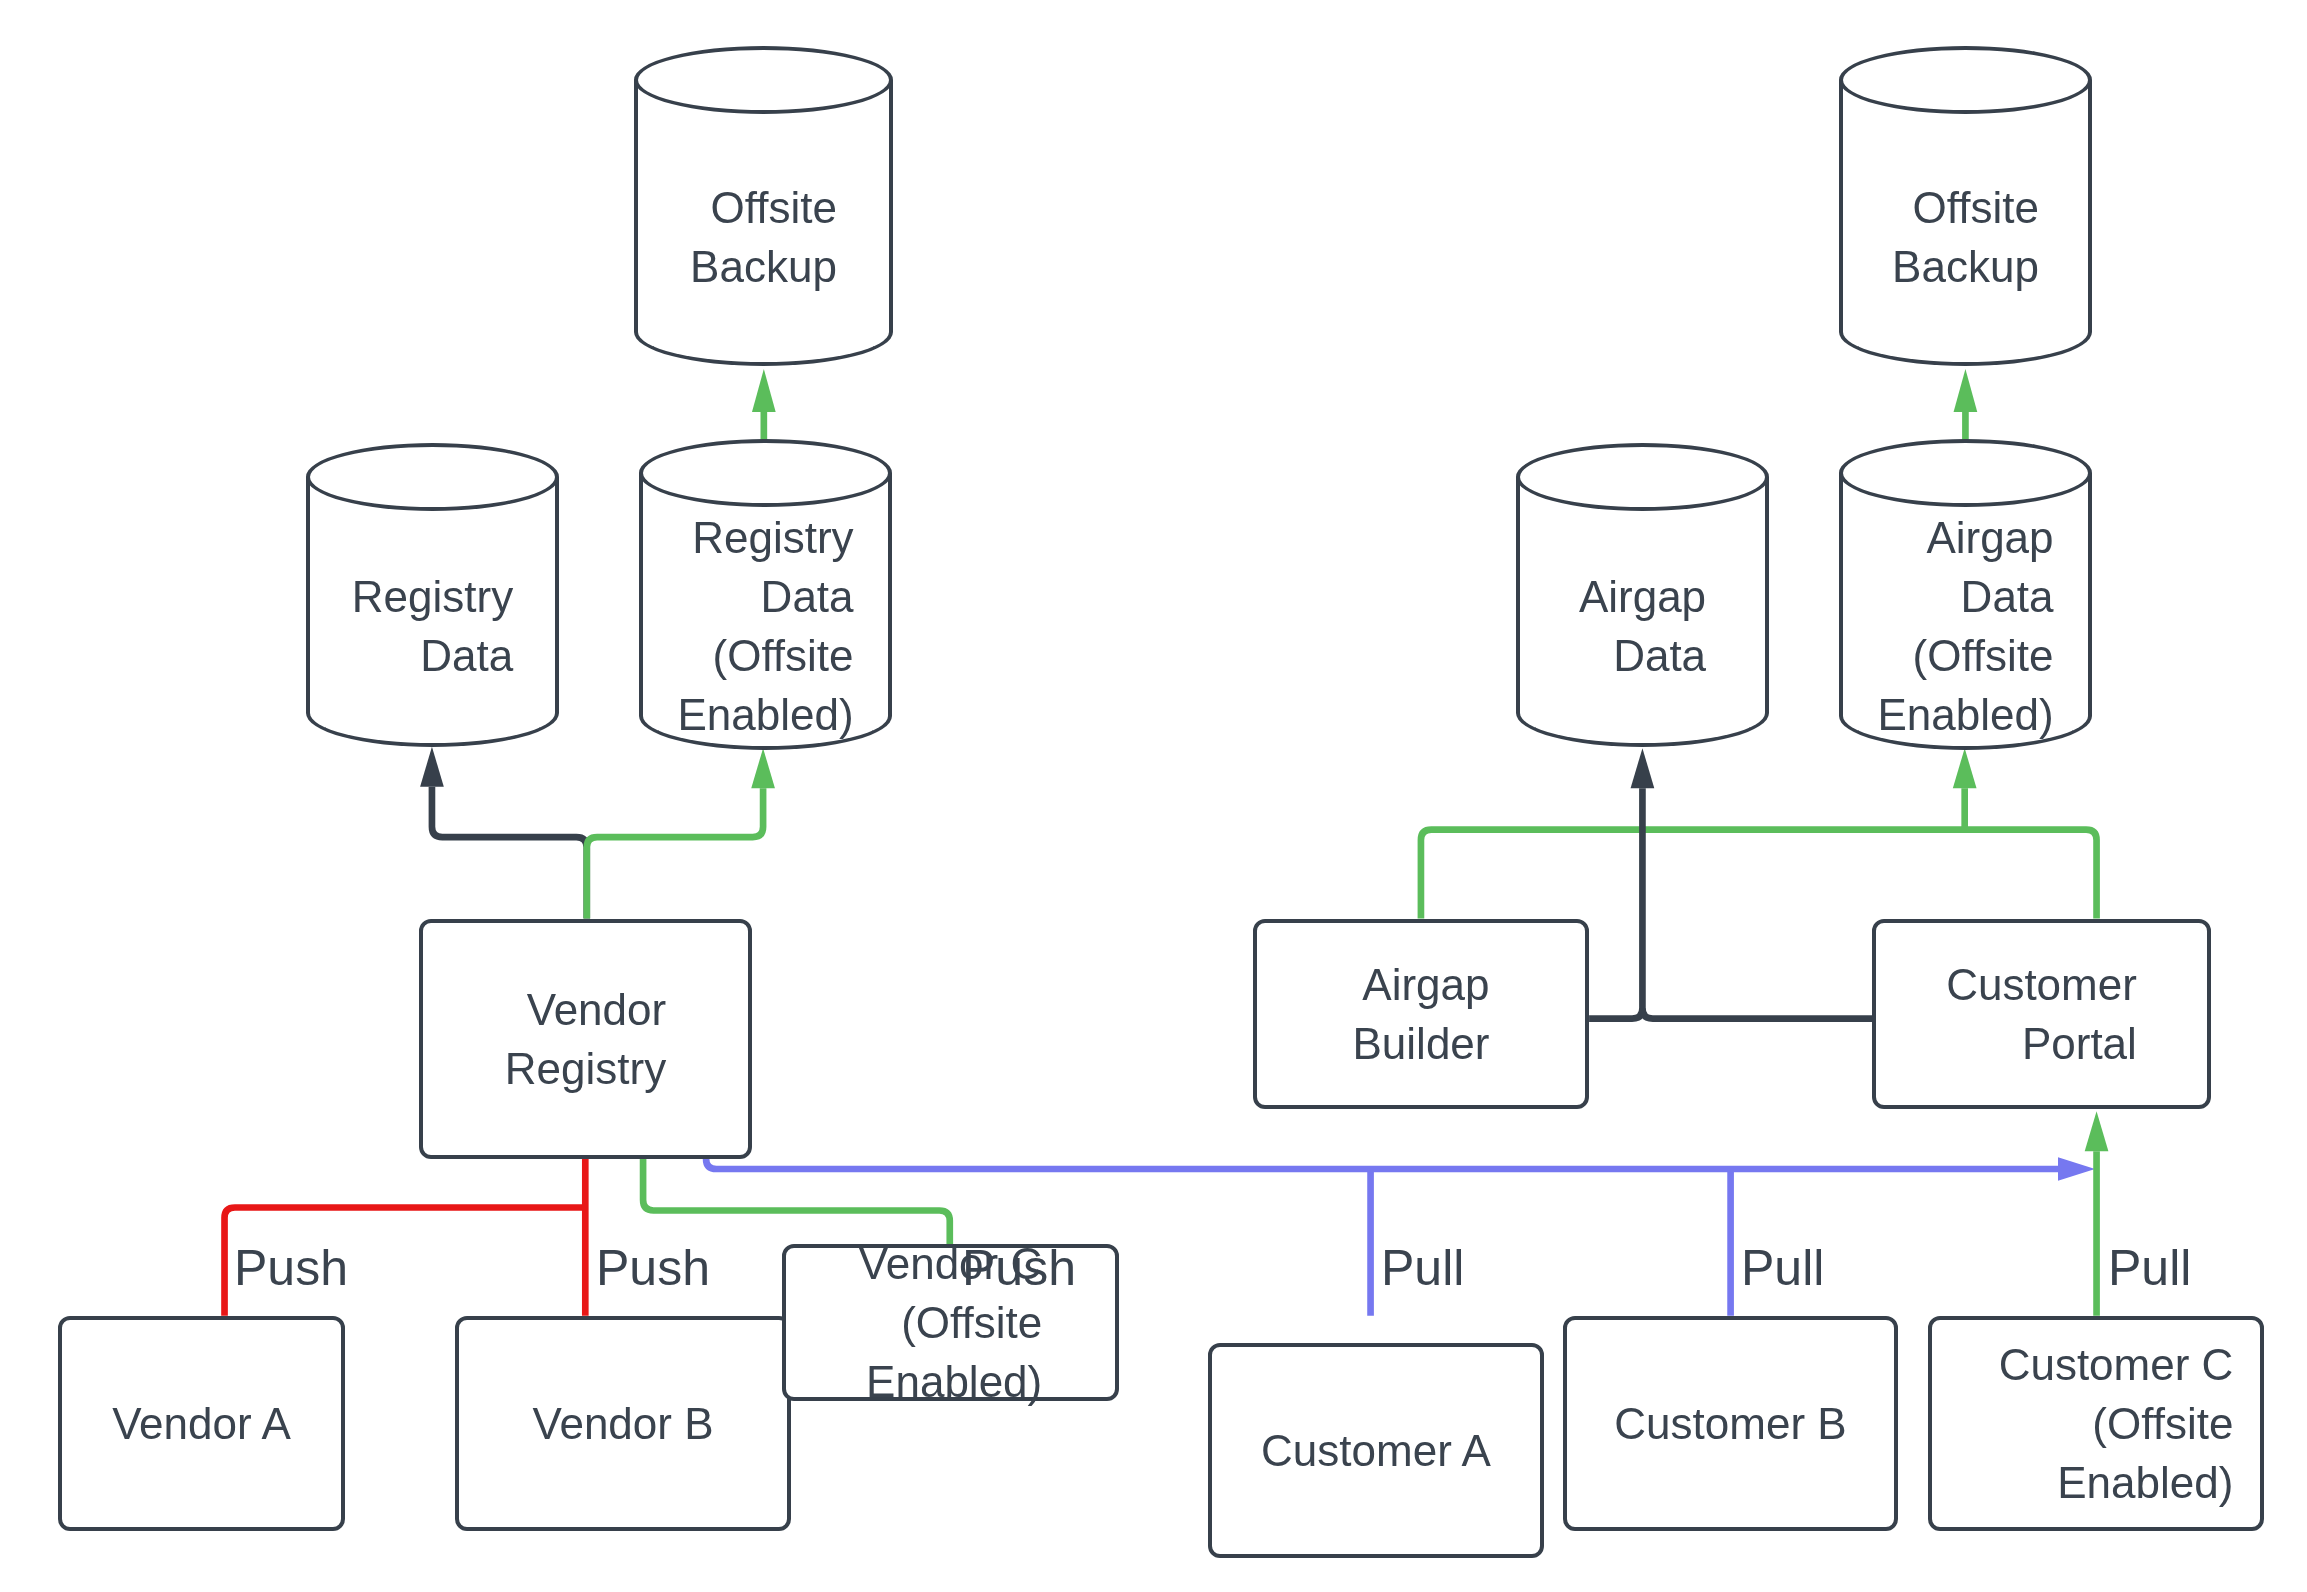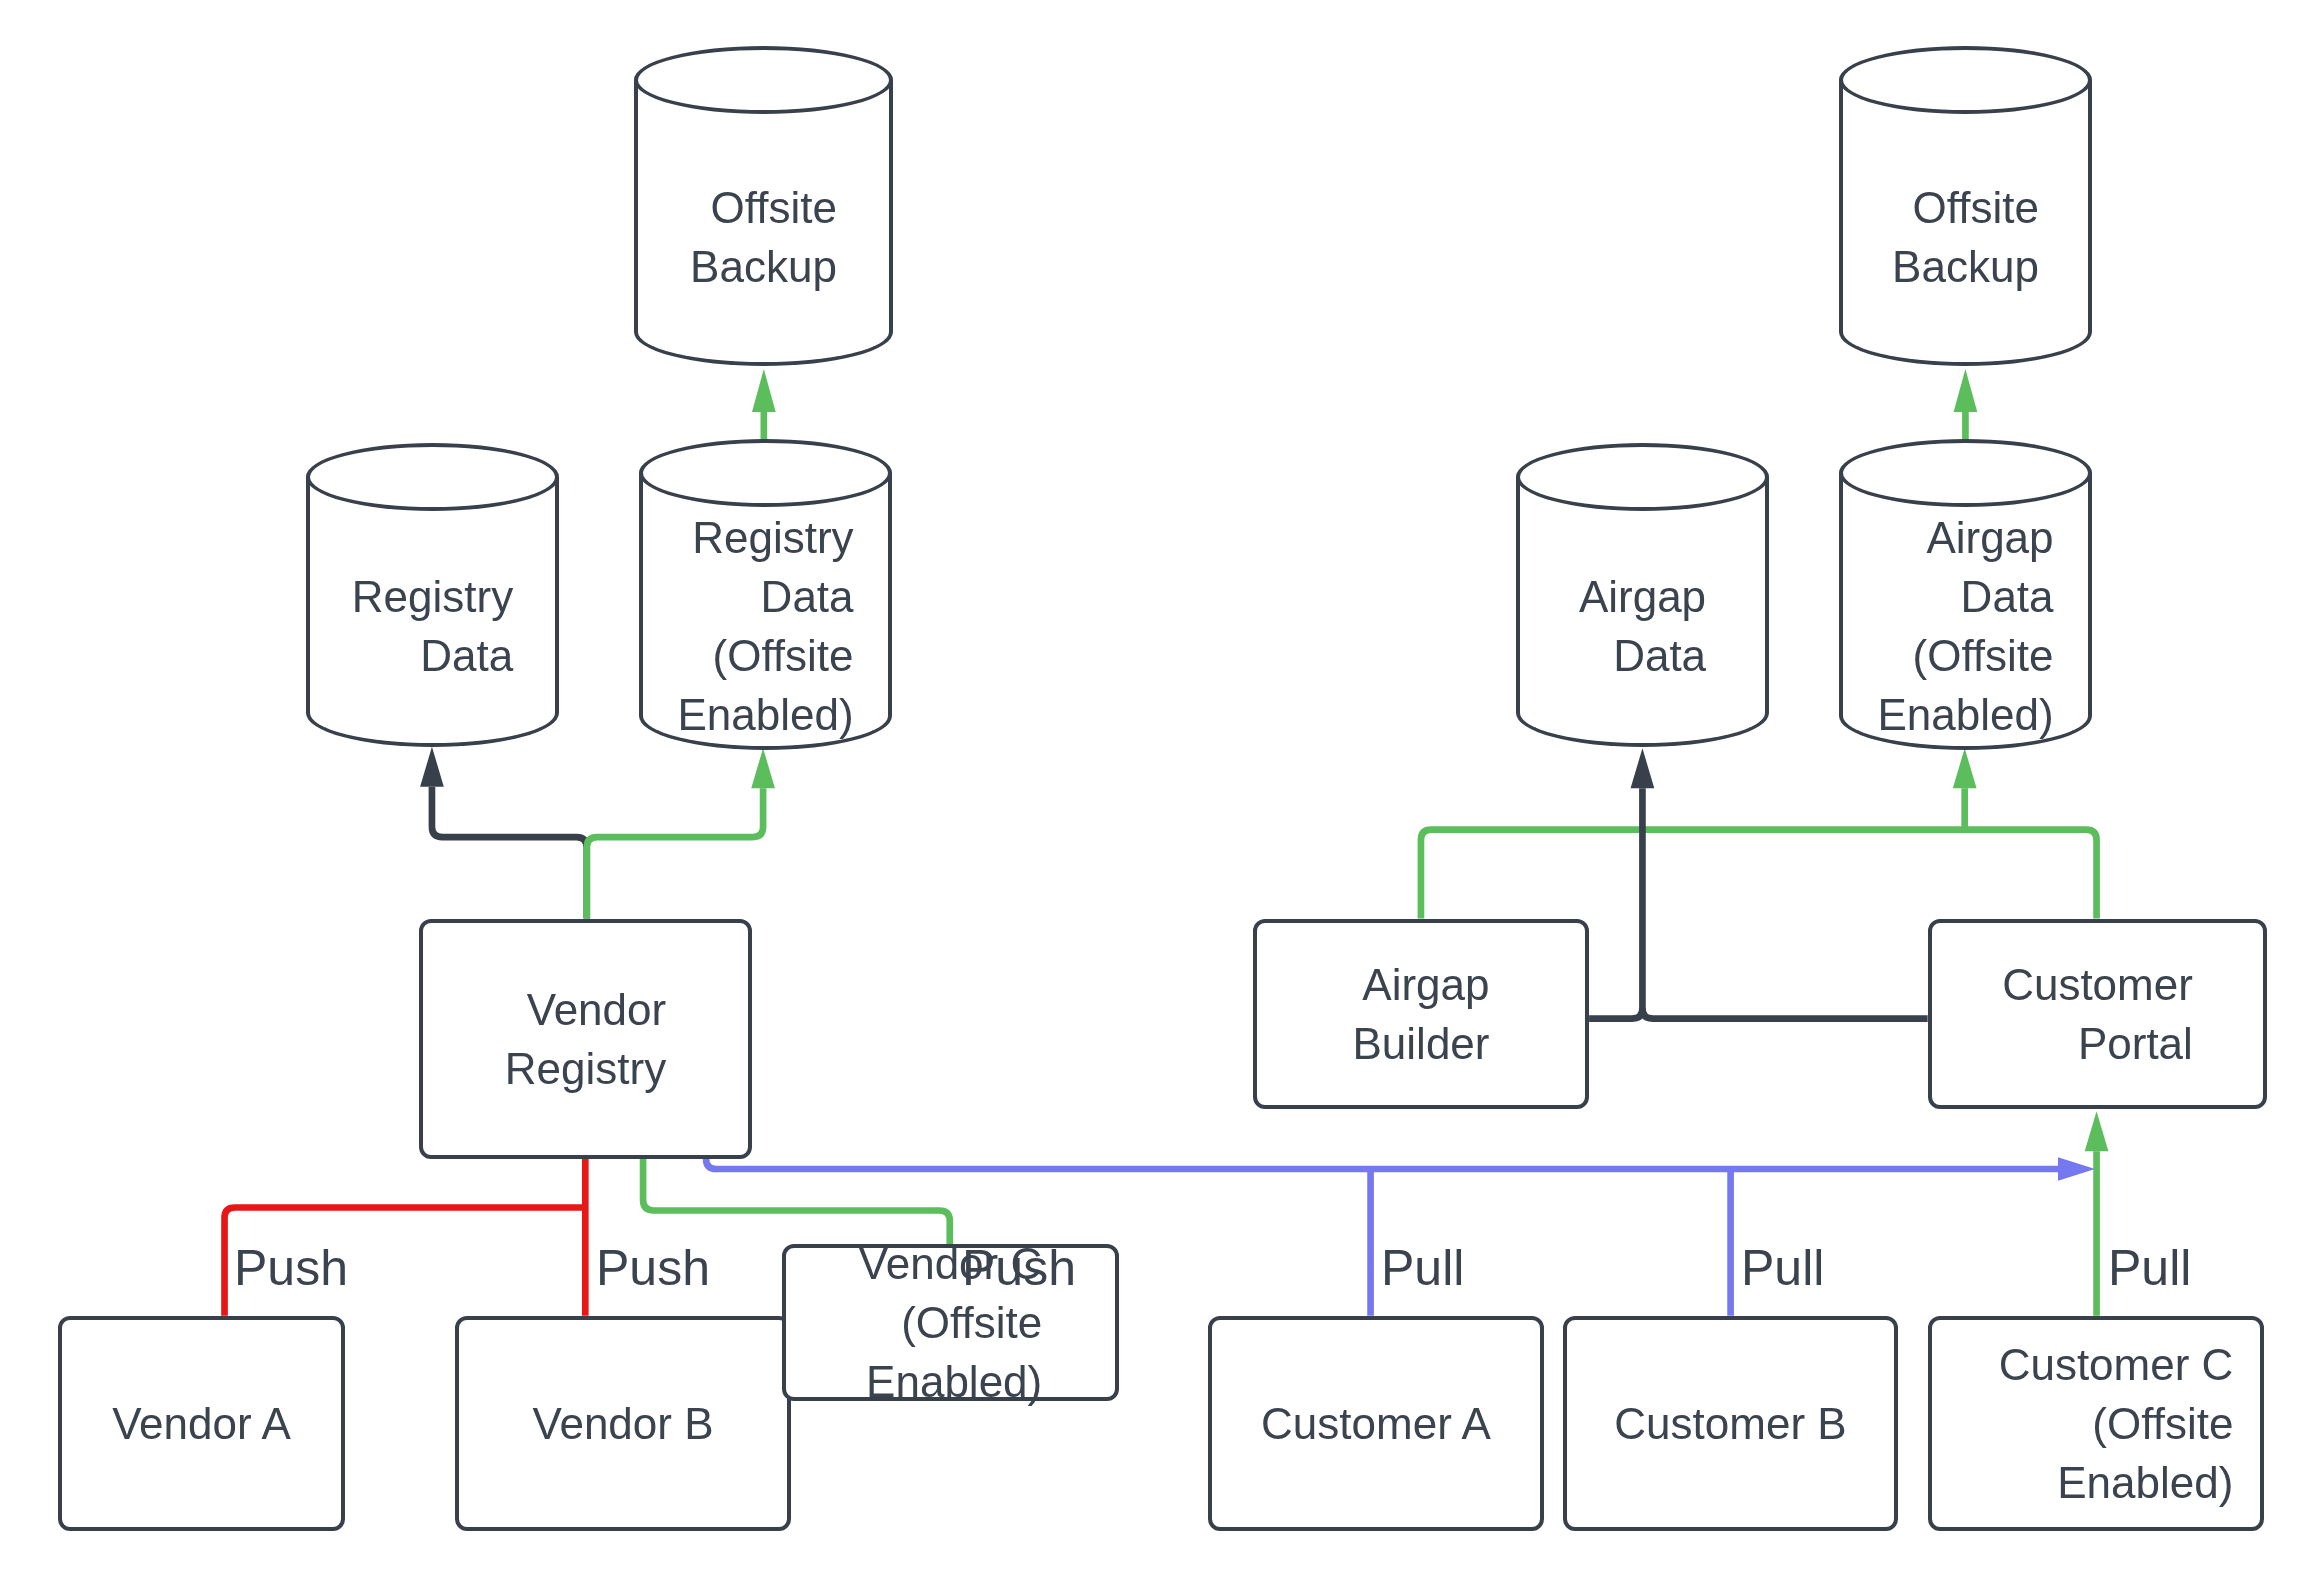--- a/index.html
+++ b/index.html
@@ -122,37 +122,37 @@
   </div>
 
   <div class="rect-node" style="left:419px;top:919px;width:333px;height:240px;">
     <div class="node-label">Vendor
 Registry</div>
   </div>
   <div class="rect-node" style="left:1253px;top:919px;width:336px;height:190px;">
     <div class="node-label">Airgap
 Builder</div>
   </div>
-  <div class="rect-node" style="left:1928px;top:919px;width:339px;height:190px;">
+  <div class="rect-node" style="left:1872px;top:919px;width:339px;height:190px;">
     <div class="node-label">Customer
 Portal</div>
   </div>
 
   <div class="rect-node" style="left:58px;top:1316px;width:287px;height:215px;">
     <div class="node-label">Vendor A</div>
   </div>
   <div class="rect-node" style="left:419px;top:1316px;width:336px;height:215px;margin-left:36px;">
     <div class="node-label">Vendor B</div>
   </div>
   <div class="rect-node" style="left:782px;top:1244px;width:337px;height:157px;">
     <div class="node-label">Vendor C
 (Offsite
 Enabled)</div>
   </div>
-  <div class="rect-node" style="left:1208px;top:1316px;width:336px;height:215px;">
+  <div class="rect-node" style="left:1208px;top:1343px;width:336px;height:215px;">
     <div class="node-label">Customer A</div>
   </div>
   <div class="rect-node" style="left:1563px;top:1316px;width:335px;height:215px;">
     <div class="node-label">Customer B</div>
   </div>
   <div class="rect-node" style="left:1928px;top:1316px;width:336px;height:215px;padding-left:40px;">
     <div class="node-label">Customer C
 (Offsite
 Enabled)</div>
   </div>

